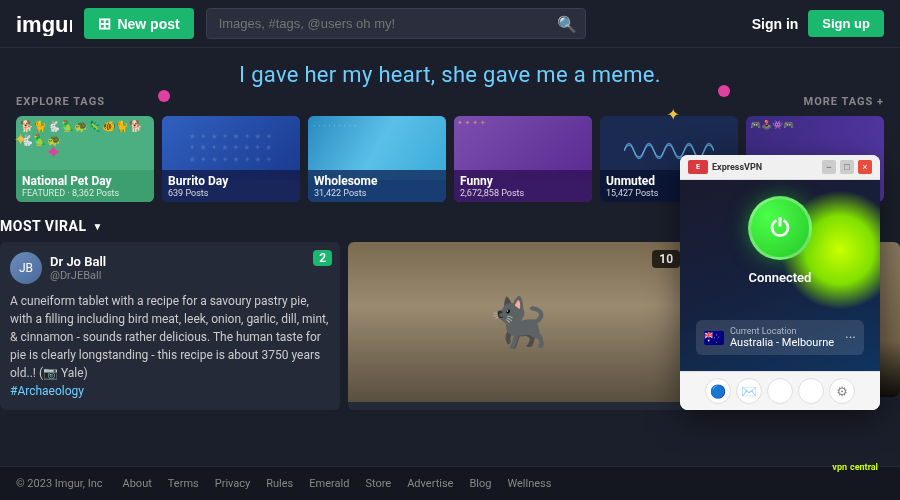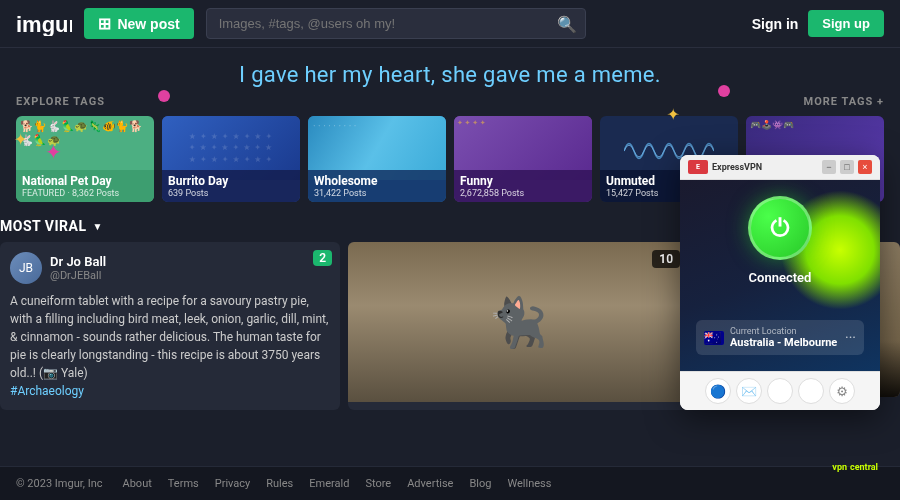--- a/index.html
+++ b/index.html
@@ -486,21 +486,21 @@
       overflow: hidden;
     }
     .flag-au::after {
       content: '🇦🇺';
       position: absolute;
       top: -1px; left: 0;
       font-size: 14px;
     }
     .vpn-location-info { flex: 1; }
     .vpn-location-label { font-size: 9px; color: rgba(255,255,255,0.6); }
-    .vpn-location-name { font-size: 11px; font-weight: 700; color: #fff; }
+    .vpn-location-name { font-size: 11px; font-weight: 400; color: #fff; }
     .vpn-menu-dots {
       color: rgba(255,255,255,0.7);
       font-size: 14px;
       cursor: pointer;
     }
 
     .vpn-footer {
       background: #f5f5f5;
       padding: 6px 8px;
       display: flex;

